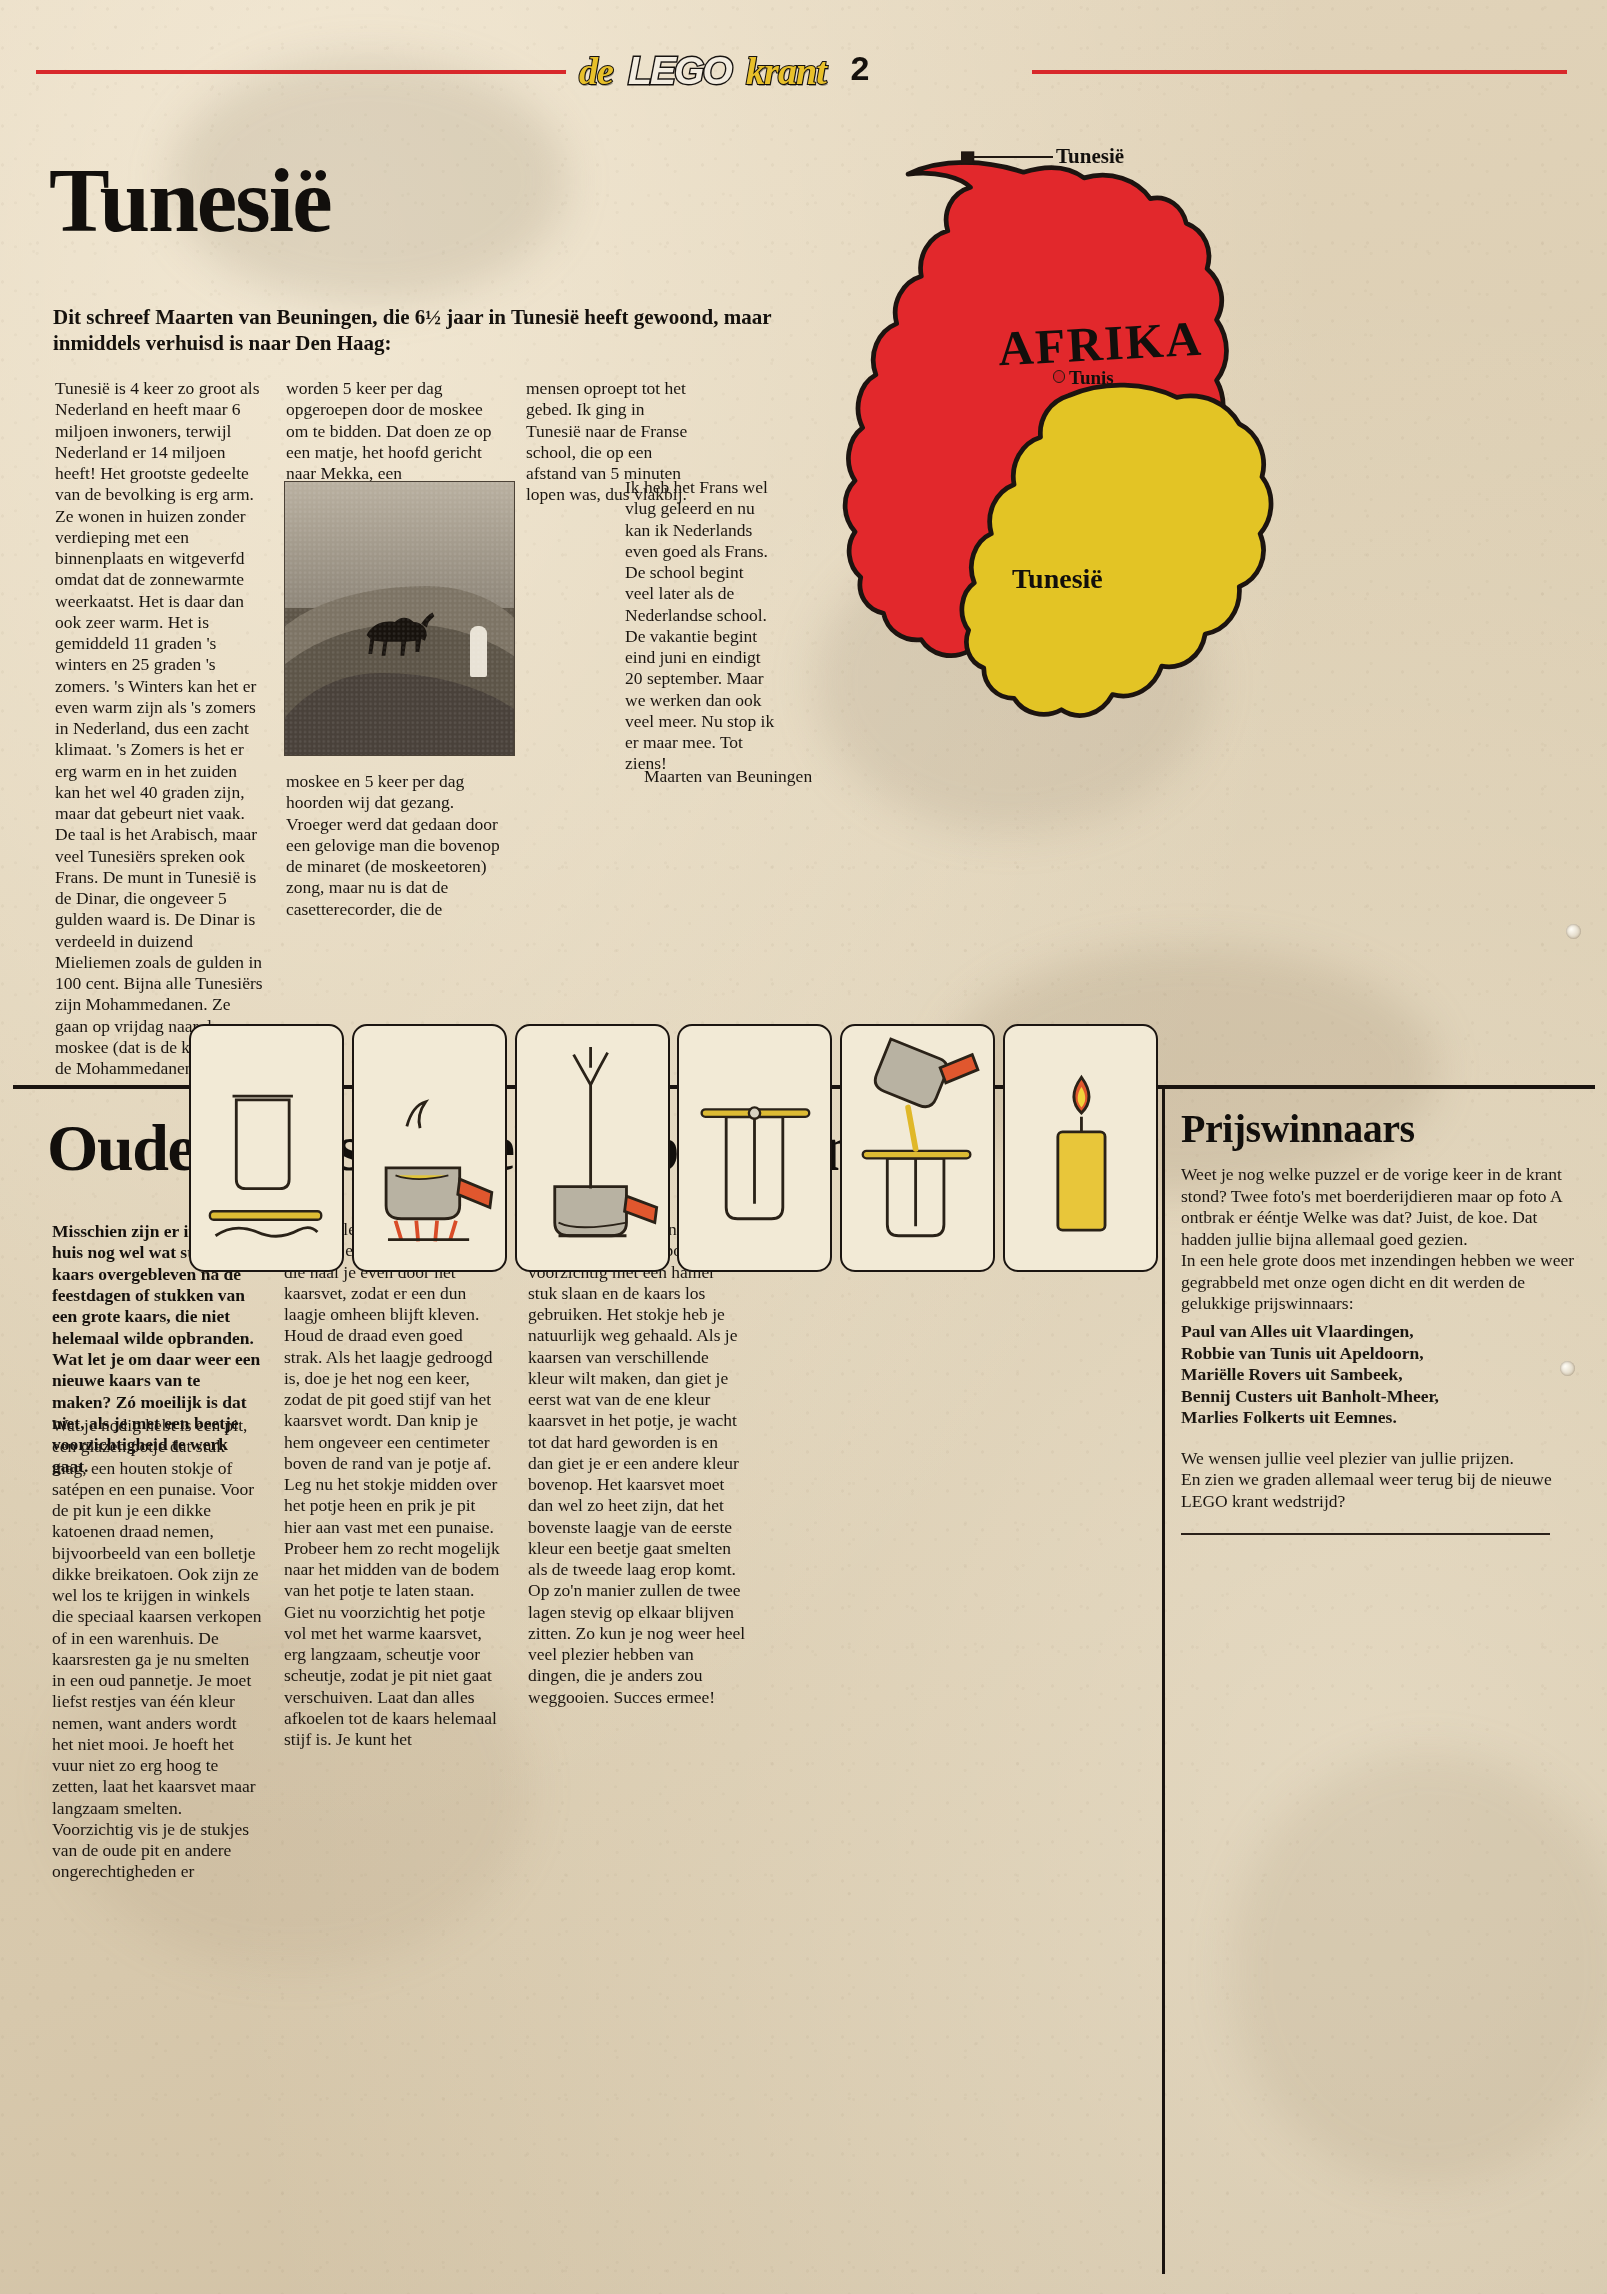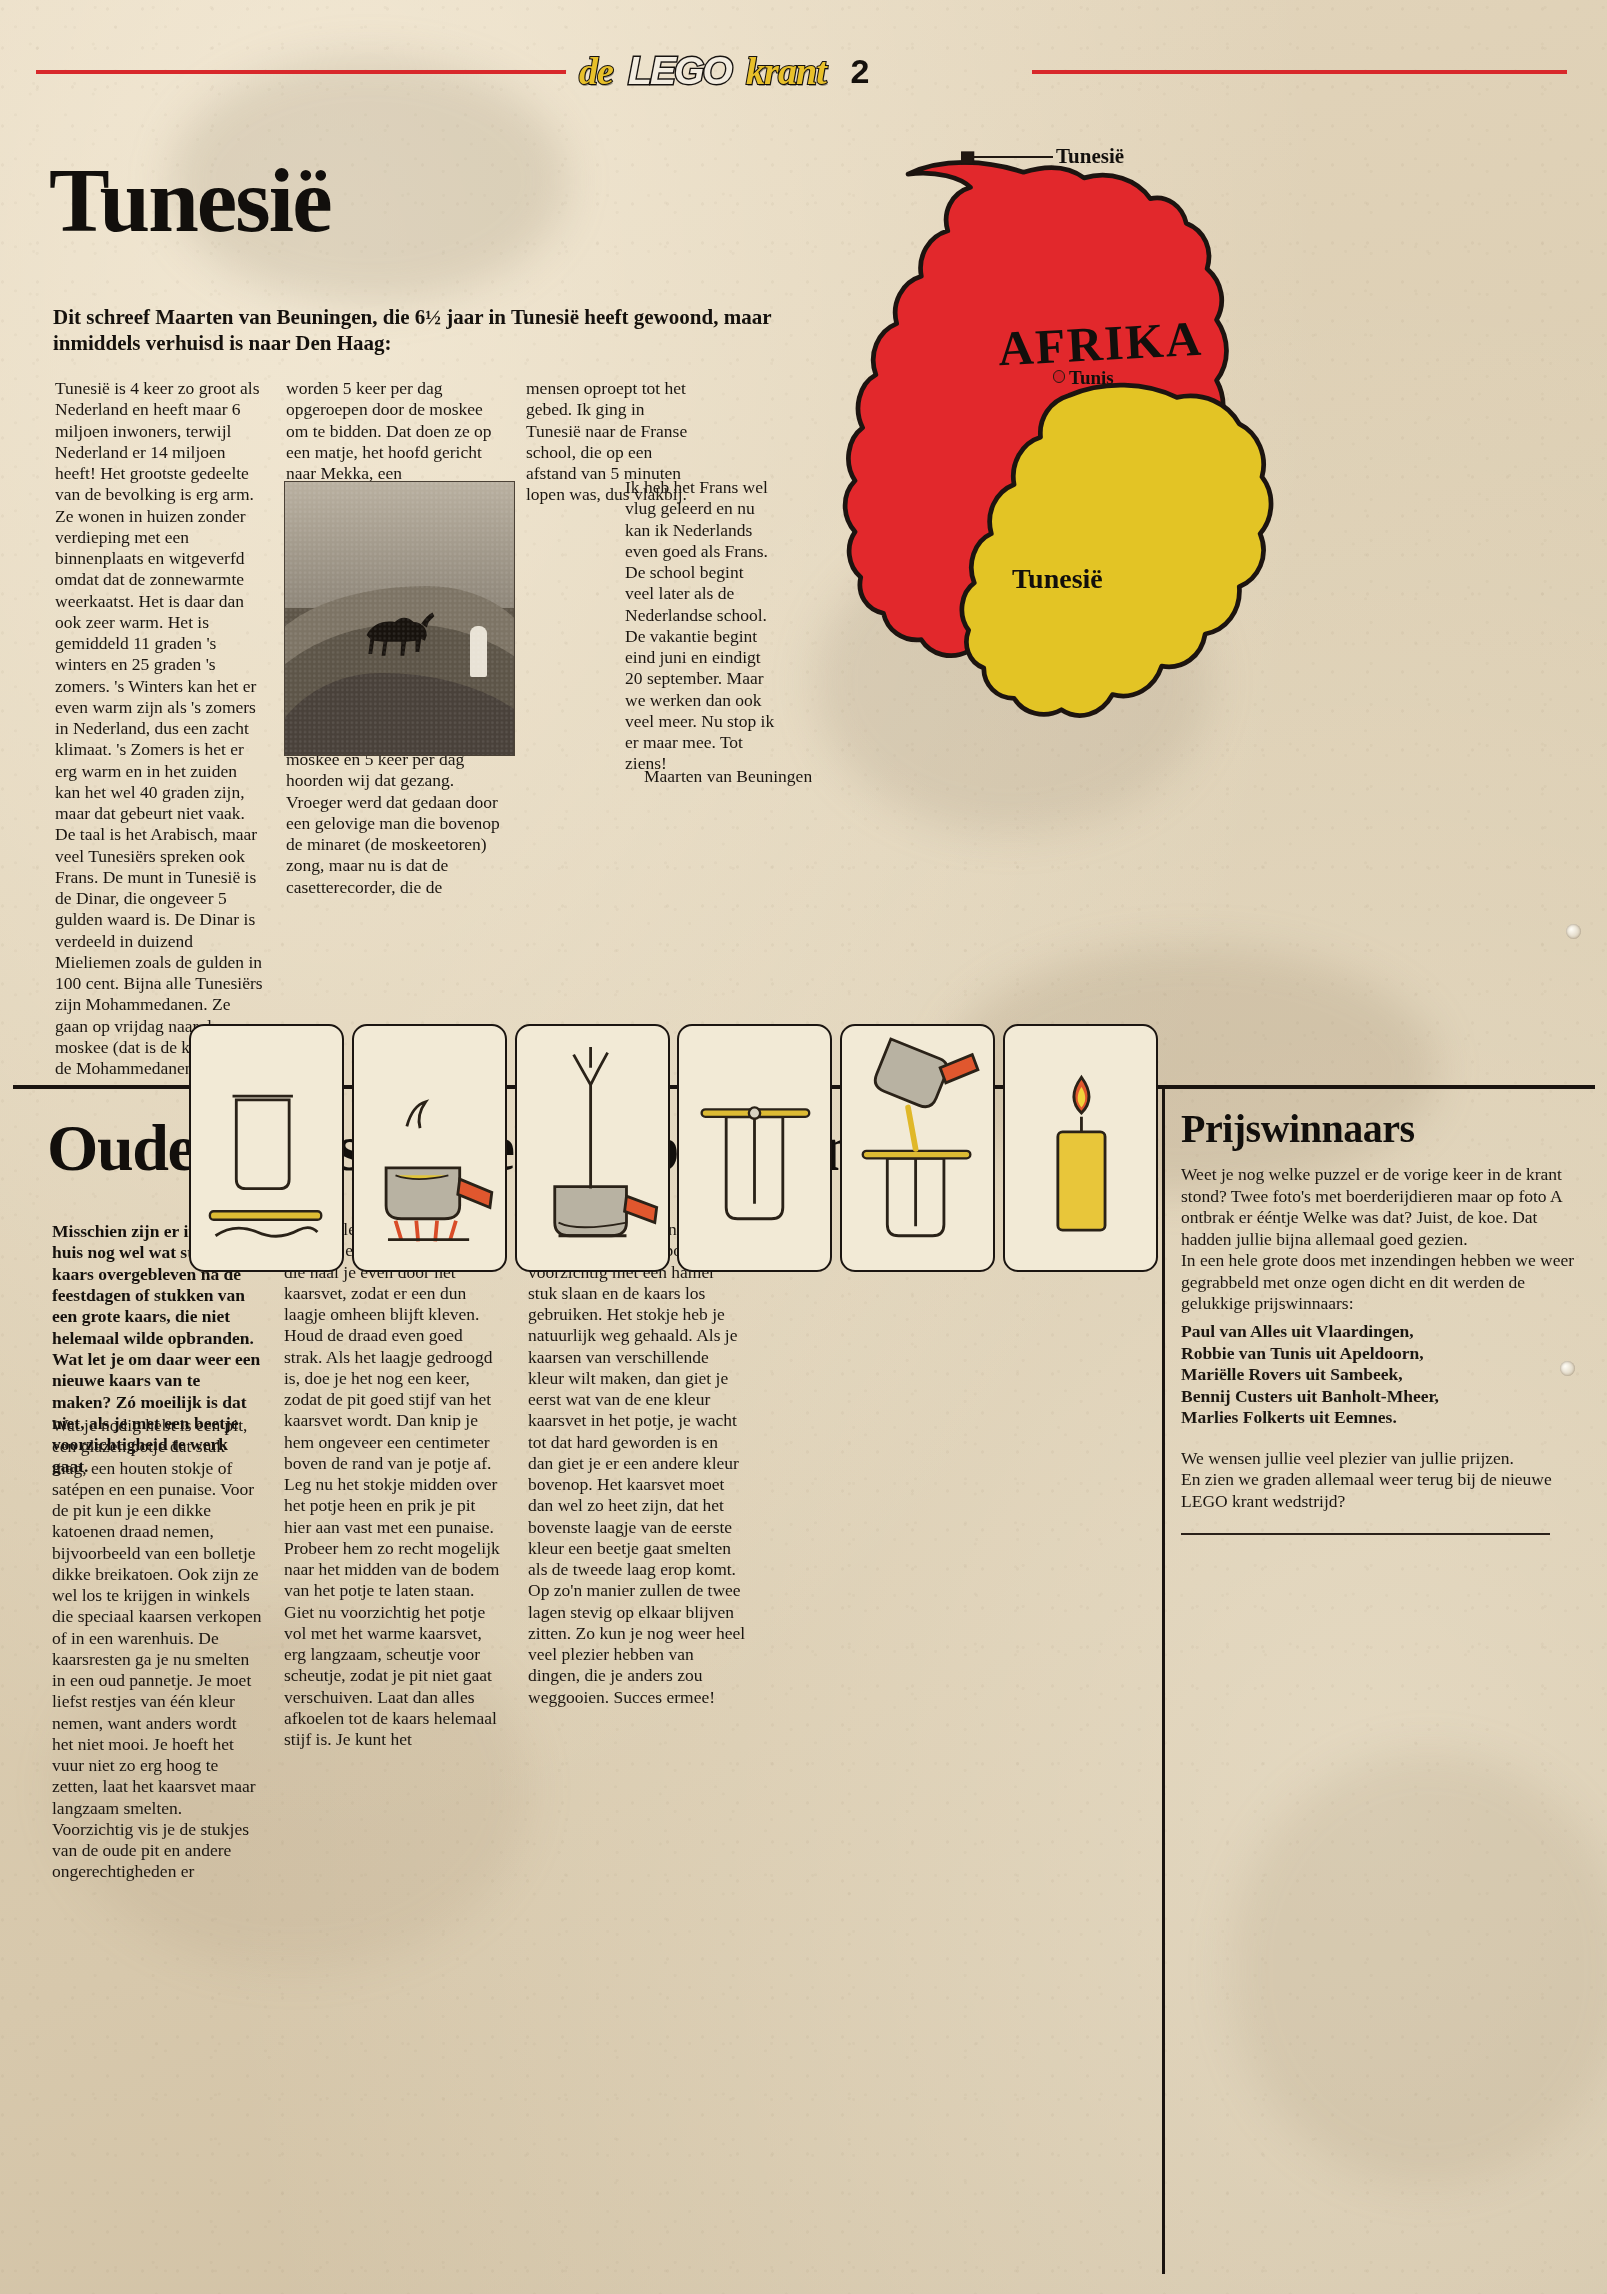--- a/index.html
+++ b/index.html
@@ -33,21 +33,21 @@
   .stain{position:absolute;border-radius:50%;filter:blur(21px);}
 
   
   .col{font-size:17.5px;line-height:1.215;color:#1b1611;text-align:left;hyphens:none;}
 
   
   #masthead{position:absolute;left:0;top:49px;width:1608px;height:49px;}
   .rule-red{position:absolute;height:3.8px;background:#d8282b;top:21px;}
   #rule-left{left:36px;width:530px;}
   #rule-right{left:1032px;width:535px;}
-  #logo-wrap{position:absolute;left:579px;top:0px;display:flex;align-items:center;gap:15px;}
+  #logo-wrap{position:absolute;left:579px;top:0px;display:flex;align-items:flex-start;gap:15px;}
   .logo-word{
     font-family:"Liberation Serif", serif;
     font-style:italic;font-weight:bold;font-size:38px;letter-spacing:-0.9px;
     color:#e8c02a;
     -webkit-text-stroke:2.1px #171310;
     paint-order:stroke fill;
     text-shadow:0.9px 1.9px 0 rgba(0,0,0,.35);
   }
   .logo-lego{
     font-family:"Liberation Sans", sans-serif;
@@ -69,21 +69,21 @@
     font-weight:bold;font-size:91px;line-height:.95;letter-spacing:-1.9px;color:#120f0c;
   }
   #lead-tunesie{
     position:absolute;left:53px;top:156px;width:719px;
     font-weight:bold;font-size:21px;line-height:1.26;color:#15110d;
   }
   #a1-c1{position:absolute;left:55px;top:230px;width:210px;}
   #a1-c2{position:absolute;left:286px;top:230px;width:218px;}
   #a1-c3{position:absolute;left:526px;top:230px;width:163px;}
   #a1-c3b{position:absolute;left:625px;top:329px;width:151px;}
-  #a1-c2b{position:absolute;left:286px;top:601px;width:218px;}
+  #a1-c2b{position:absolute;left:286px;top:623px;width:218px;}
   #sig{position:absolute;left:644px;top:618px;font-size:17.5px;color:#1b1611;}
 
   
   #photo{
     position:absolute;left:284px;top:333px;width:229px;height:273px;
     background:linear-gradient(#6f6656,#4a4238);
     overflow:hidden;border:0.9px solid #4b4237;
   }
   #photo .sky{position:absolute;left:0;top:0;width:100%;height:46%;
     background:linear-gradient(#b9b0a0,#8e8679);}

